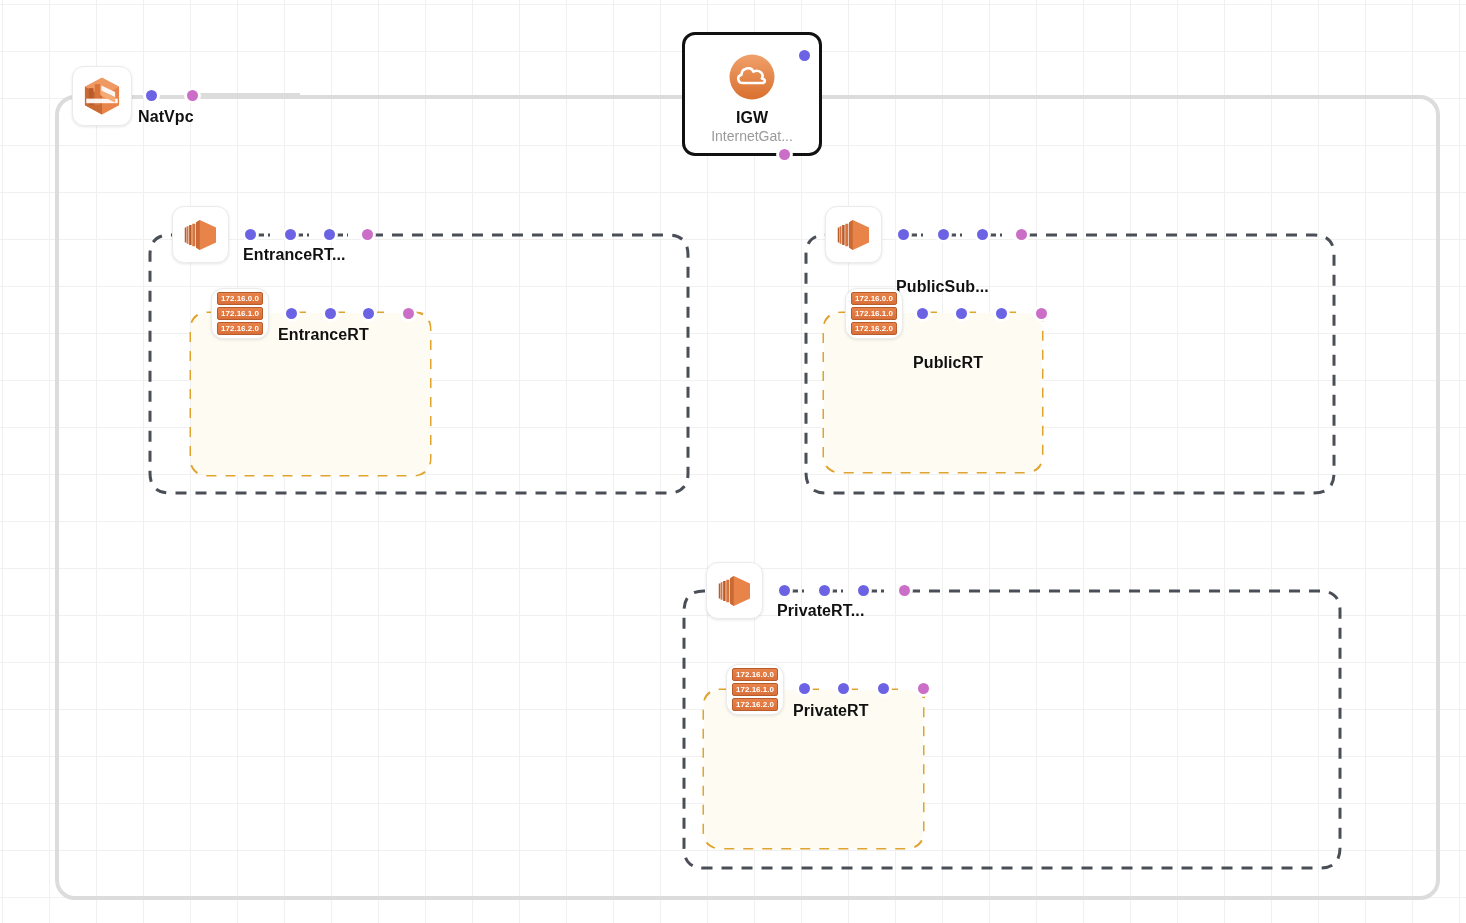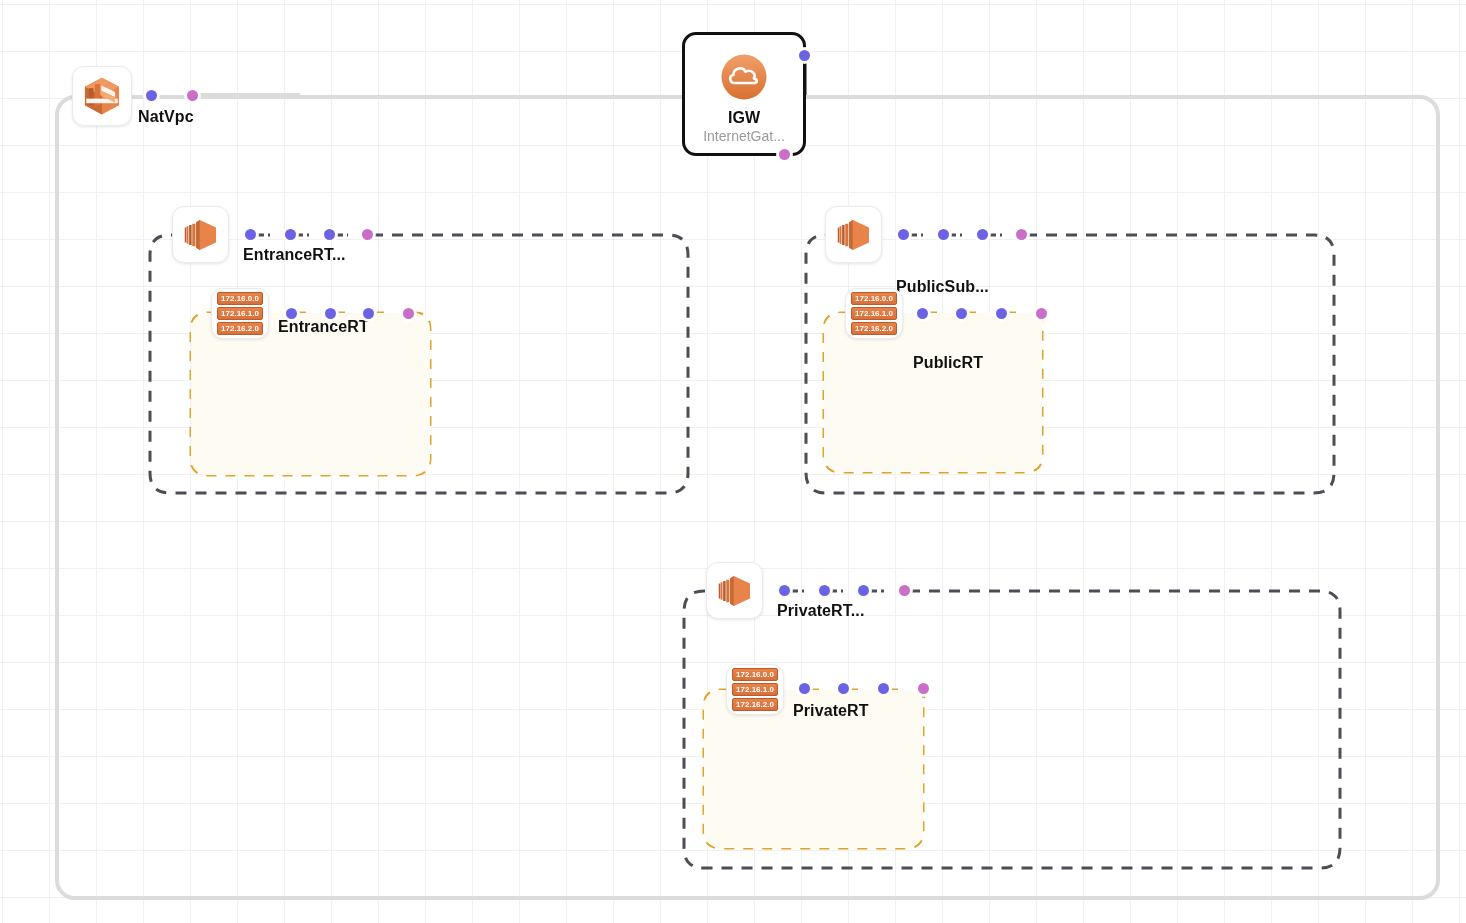--- a/index.html
+++ b/index.html
@@ -201,21 +201,21 @@
       <polygon points="6,18 32,32 32,60 6,46" fill="#c96a34"></polygon>
       <rect x="12" y="20" width="7" height="26" fill="#b85c2c"></rect>
       <rect x="21" y="14" width="8" height="32" fill="#d8743c"></rect>
       <polygon points="31,16 52,26 52,34 31,24" fill="#ffffff" opacity="0.92"></polygon>
       <polygon points="8,36 56,36 56,43 8,43" fill="#ffffff" opacity="0.92"></polygon>
       <polygon points="31,24 52,34 52,42 31,32" fill="#f6ab76"></polygon>
     </svg>
   </div>
   <div class="node-label" style="left:138px; top:108px;">NatVpc</div>
 
-  <div class="node-card igw" style="left:682px; top:32px; width:124px; height:124px;">
+  <div class="node-card igw" style="left:682px; top:32px; width:140px; height:124px;border-radius:13px;">
     <svg class="icon-svg" width="48" height="48" viewBox="0 0 64 64" style="margin-top:10px;">
       <defs>
         <linearGradient id="igwg" x1="0" y1="0" x2="0" y2="1">
           <stop offset="0%" stop-color="#f0a06a"></stop>
           <stop offset="100%" stop-color="#d9702f"></stop>
         </linearGradient>
       </defs>
       <circle cx="32" cy="32" r="30" fill="url(#igwg)"></circle>
       <path d="M20 40 C13 40 11 31 18 29 C18 20 31 17 34 25 C41 21 49 28 45 34
                C51 35 50 40 45 40 Z" fill="none" stroke="#ffffff" stroke-width="3.4" stroke-linejoin="round" stroke-linecap="round"></path>
@@ -260,21 +260,21 @@
   </div>
   <div class="node-label" style="left:777px; top:602px;">PrivateRT...</div>
 
   <div class="node-card" style="left:211px; top:288px; width:58px; height:51px;">
     <div class="rt-icon-inner">
       <div class="rt-row">172.16.0.0</div>
       <div class="rt-row">172.16.1.0</div>
       <div class="rt-row">172.16.2.0</div>
     </div>
   </div>
-  <div class="node-label" style="left:278px; top:318px;">EntranceRT</div>
+  <div class="node-label" style="left:278px; top:326px;">EntranceRT</div>
 
   <div class="node-card" style="left:845px; top:288px; width:58px; height:51px;">
     <div class="rt-icon-inner">
       <div class="rt-row">172.16.0.0</div>
       <div class="rt-row">172.16.1.0</div>
       <div class="rt-row">172.16.2.0</div>
     </div>
   </div>
   <div class="node-label" style="left:913px; top:326px;margin-top:28px;">PublicRT</div>
 

